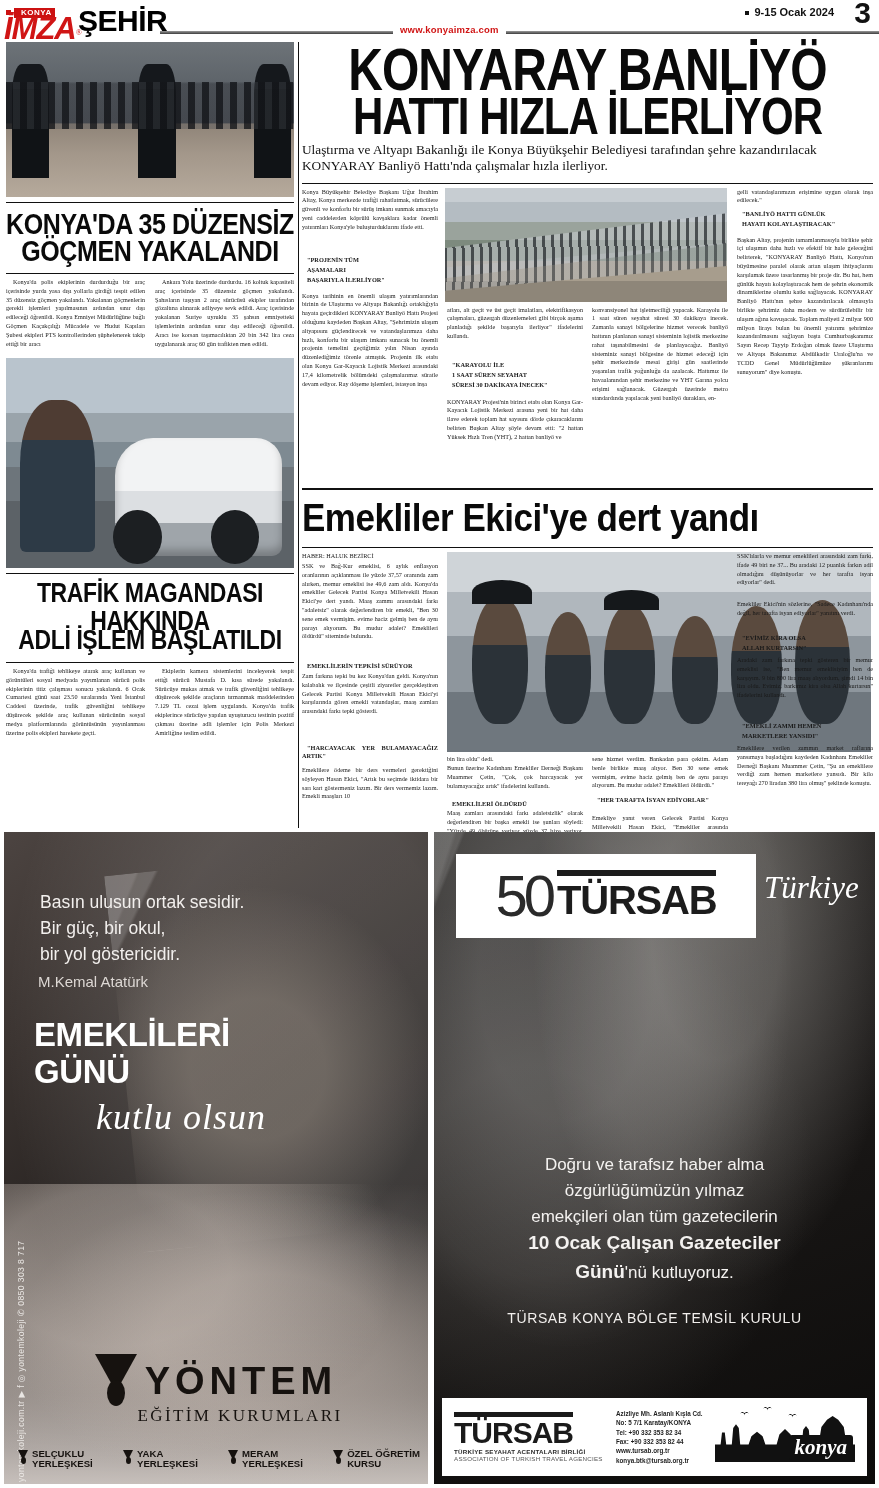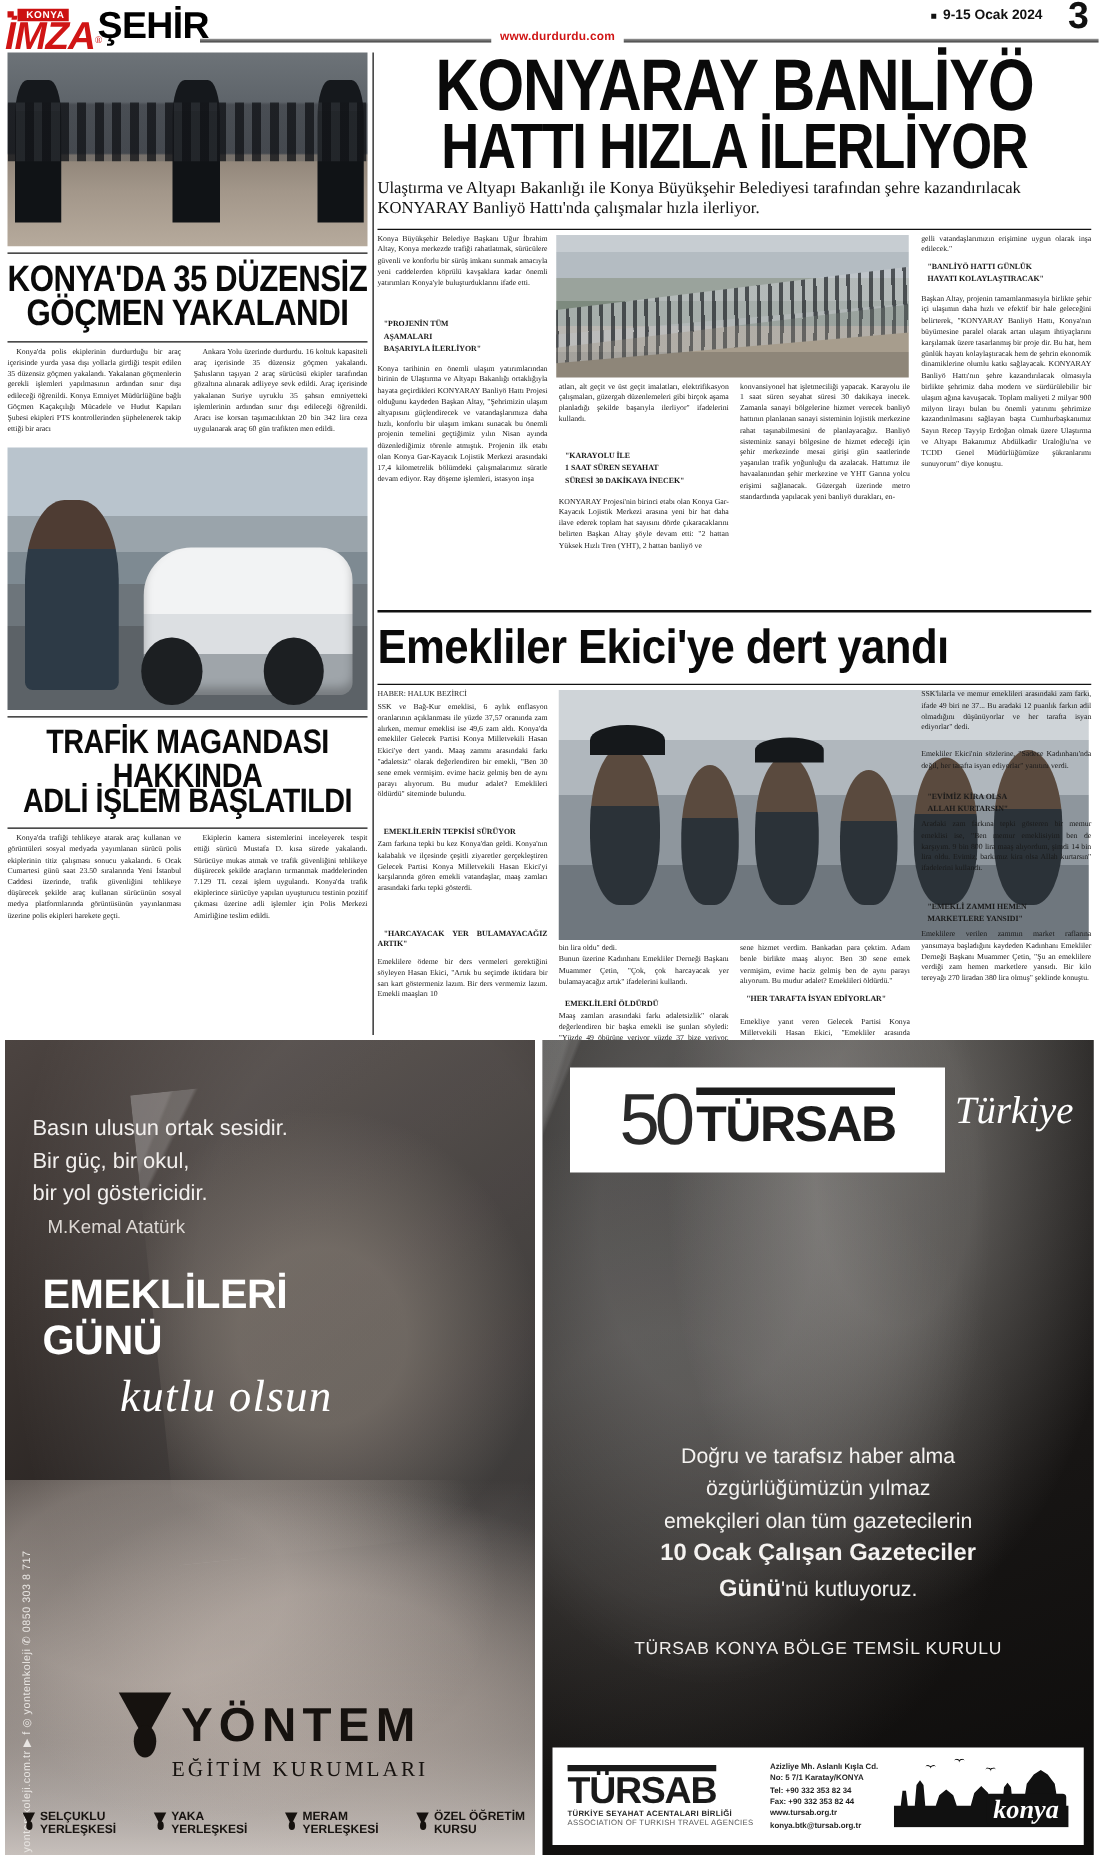--- a/index.html
+++ b/index.html
@@ -212,21 +212,21 @@
     position: absolute; left: 2px; bottom: 6px; width: 22px; height: 400px;
     z-index: 5;
   }
   .yontem-side-txt {
     position: absolute; left: -180px; bottom: 186px; width: 390px;
     transform: rotate(-90deg);
     font-family: "Liberation Sans", sans-serif;
     font-size: 8.6px; color: #e9e6e3; letter-spacing: .4px; white-space: nowrap;
   }
   .yontem-quote {
-    position: relative; z-index: 6; margin: 58px 0 0 22px;
+    position: relative; z-index: 6; margin: 58px 0 0 36px;
     font-family: "Liberation Sans", sans-serif;
     font-size: 17.5px; line-height: 1.48; color: #f2efed; font-weight: 300;
   }
   .yontem-author {
     position: relative; z-index: 6; margin: 5px 0 0 34px;
     font-family: "Liberation Sans", sans-serif;
     font-size: 15px; color: #ddd8d4;
   }
   .yontem-big {
     position: relative; z-index: 6; margin: 27px 0 0 30px;
@@ -384,21 +384,21 @@
 
   <div class="masthead">
     <div class="logo-block">
       <div><span class="logo-konya">KONYA</span></div>
       <div>
         <span class="logo-imza">İMZA</span><span class="logo-reg">®</span>
       </div>
     </div>
     <div class="logo-sehir">ŞEHİR</div>
     <div class="masthead-rule"></div>
-    <div class="masthead-url">www.durdurdu.com</div>
+    <div class="masthead-url">www.konyaimza.com</div>
     <div class="masthead-date">9-15 Ocak 2024</div>
     <div class="masthead-pageno">3</div>
   </div>
 
   <div class="content">
 
     <div class="col-left">
 
       <div class="photo ph-migrants" style="width:288px;height:155px;">
         <div class="officer" style="left:2%;"></div>

